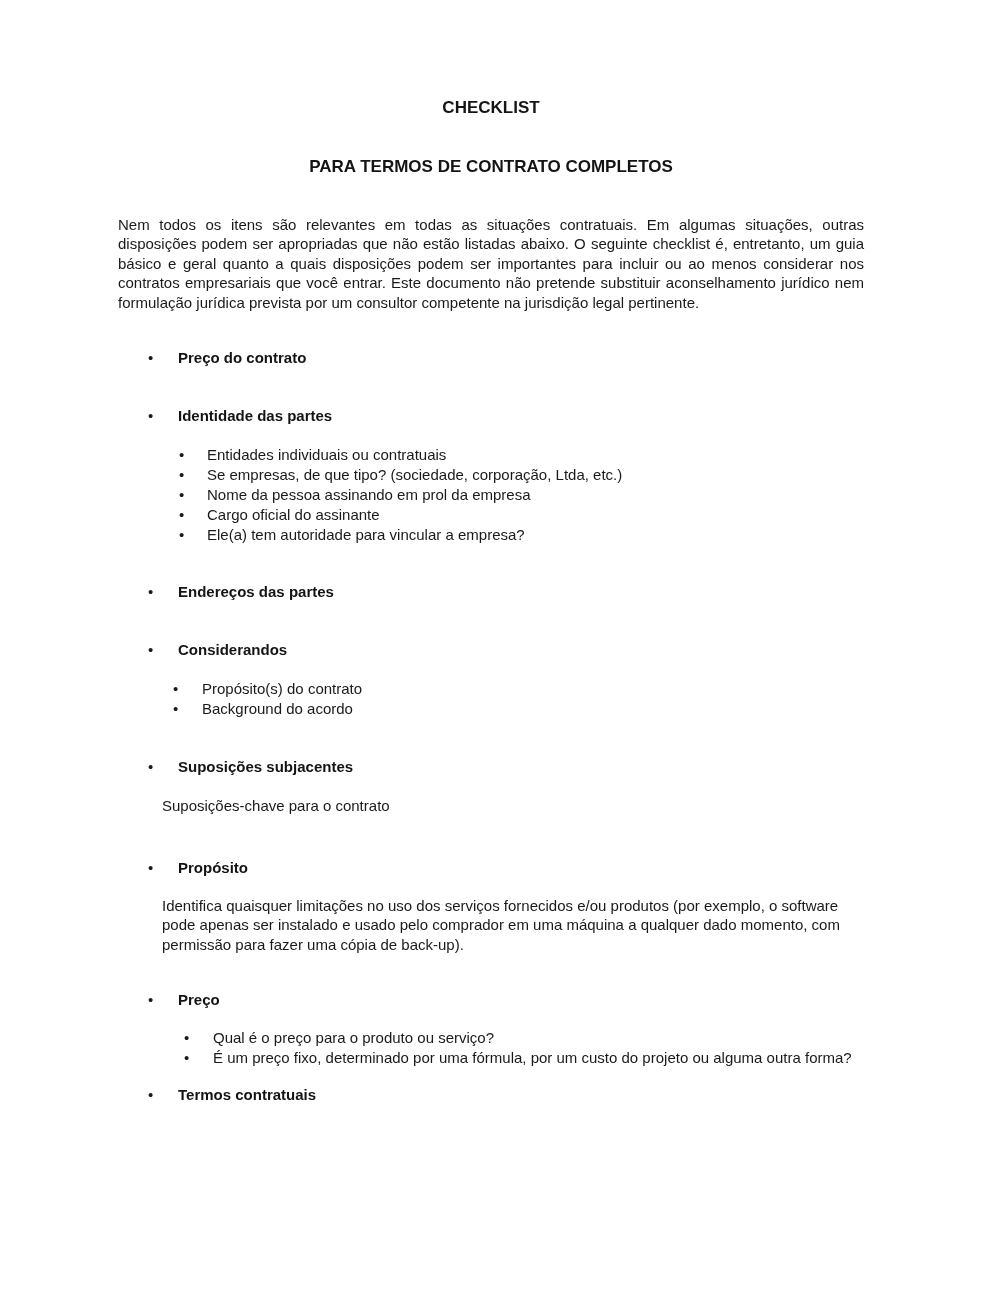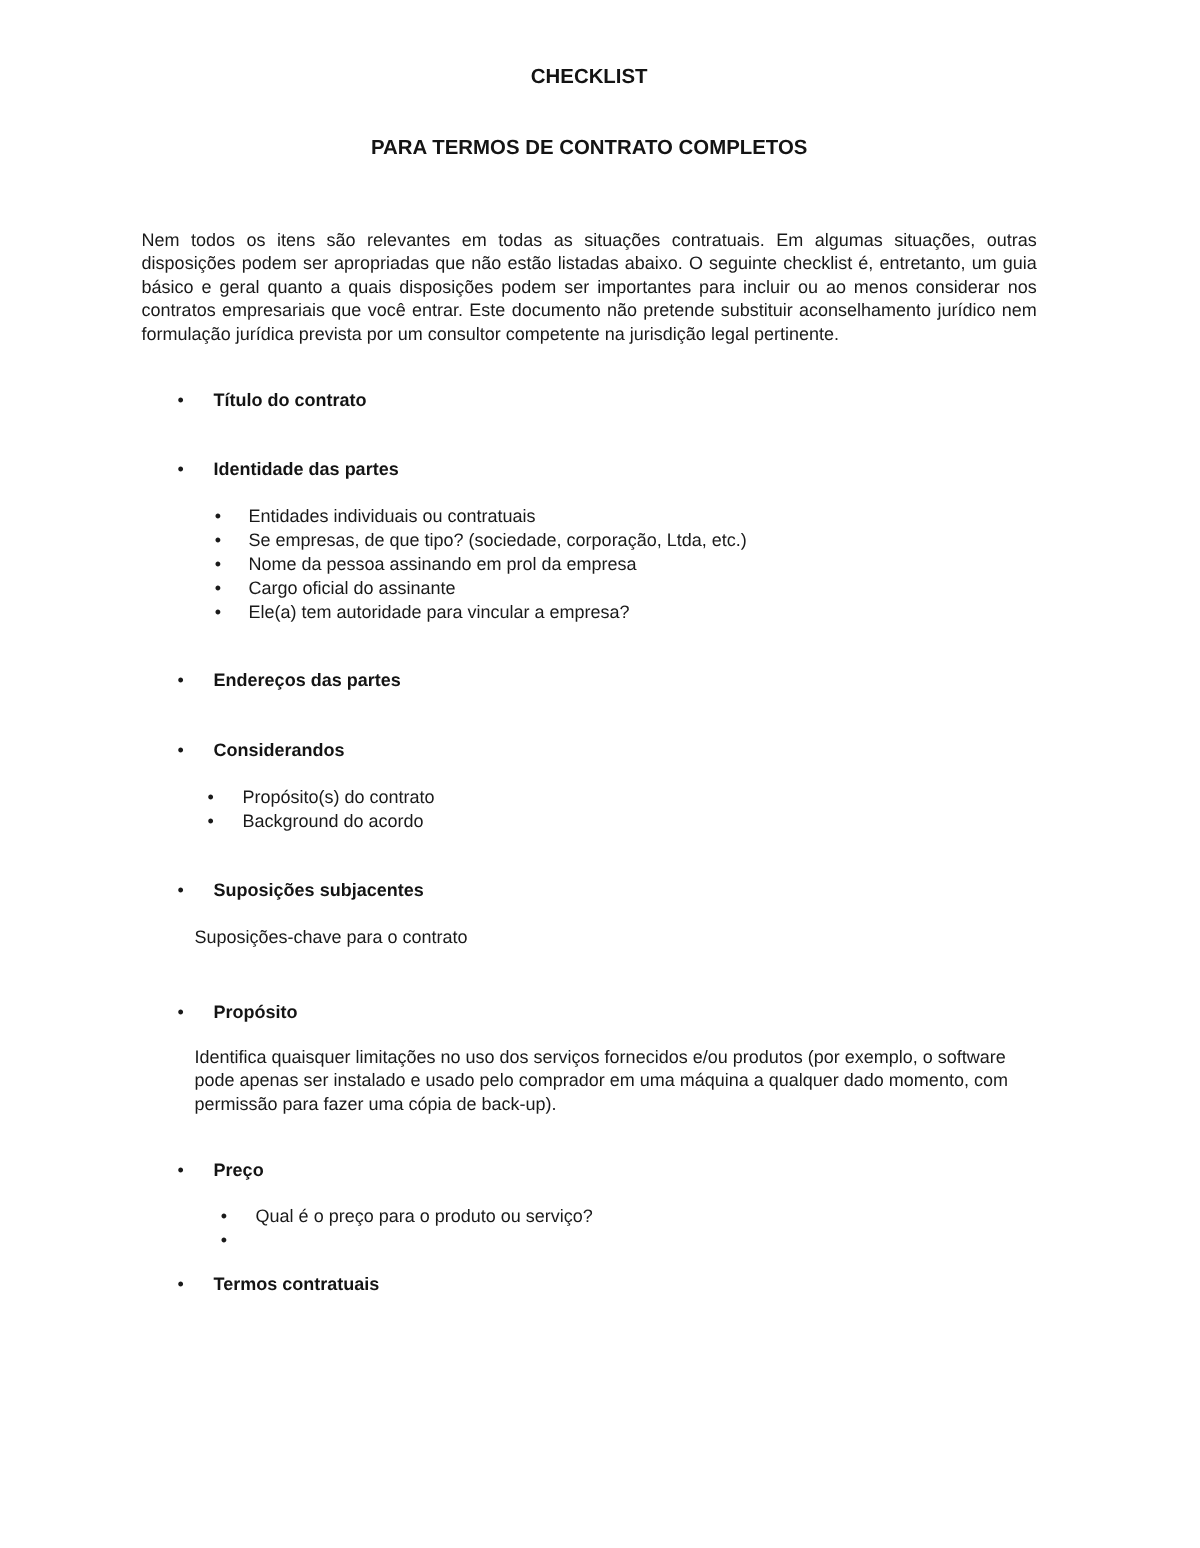--- a/index.html
+++ b/index.html
@@ -13,21 +13,21 @@
     overflow: hidden;
     color: #1a1a1a;
     font-family: "Liberation Sans", "DejaVu Sans", sans-serif;
     font-size: 15px;
     -webkit-font-smoothing: antialiased;
   }
   .page {
     box-sizing: border-box;
     width: 980px;
     height: 1290px;
-    padding: 54px 116px 0 118px;
+    padding: 98px 116px 0 118px;
     background: #ffffff;
   }
   .title {
     margin: 0;
     text-align: center;
     font-weight: bold;
     font-size: 17px;
     line-height: 19px;
     color: #141414;
   }
@@ -63,35 +63,35 @@
   }
   
   .mt17 { margin-top: 17px; }
   .mt18 { margin-top: 18px; }
   .mt19 { margin-top: 19px; }
   .mt28 { margin-top: 40px; }
   .mt36 { margin-top: 36px; }
   .mt37 { margin-top: 37px; }
   .mt38 { margin-top: 38px; }
   .mt42 { margin-top: 42px; }
-  .mt59 { margin-top: 59px; }
+  .mt59 { margin-top: 39px; }
 </style>
 </head>
 <body>
 
 <div class="page">
 
   <div class="title">CHECKLIST</div>
   <div class="title mt28">PARA TERMOS DE CONTRATO COMPLETOS</div>
 
   <p class="intro mt59">Nem todos os itens são relevantes em todas as situações contratuais. Em algumas situações, outras disposições podem ser apropriadas que não estão listadas abaixo. O seguinte checklist é, entretanto, um guia básico e geral quanto a quais disposições podem ser importantes para incluir ou ao menos considerar nos contratos empresariais que você entrar. Este documento não pretende substituir aconselhamento jurídico nem formulação jurídica prevista por um consultor competente na jurisdição legal pertinente.</p>
 
   <div class="row h l1 mt36">
     <span class="b">•</span>
-    <span class="ht">Título do contrato</span>
+    <span class="ht">Preço do contrato</span>
   </div>
 
   <div class="row h l1 mt38">
     <span class="b">•</span>
     <span class="ht">Identidade das partes</span>
   </div>
   <div>
     <div class="row l2 mt19">
       <span class="b">•</span>
       <span>Entidades individuais ou contratuais</span>
@@ -150,20 +150,21 @@
     <span class="b">•</span>
     <span class="ht">Preço</span>
   </div>
   <div>
     <div class="row l2p mt18">
       <span class="b">•</span>
       <span>Qual é o preço para o produto ou serviço?</span>
     </div>
     <div class="row l2p">
       <span class="b">•</span>
+      <span>É um preço fixo, determinado por uma fórmula, por um custo do projeto ou alguma outra forma?</span>
     </div>
   </div>
 
   <div class="row h l1 mt17">
     <span class="b">•</span>
     <span class="ht">Termos contratuais</span>
   </div>
 
 </div>
 

